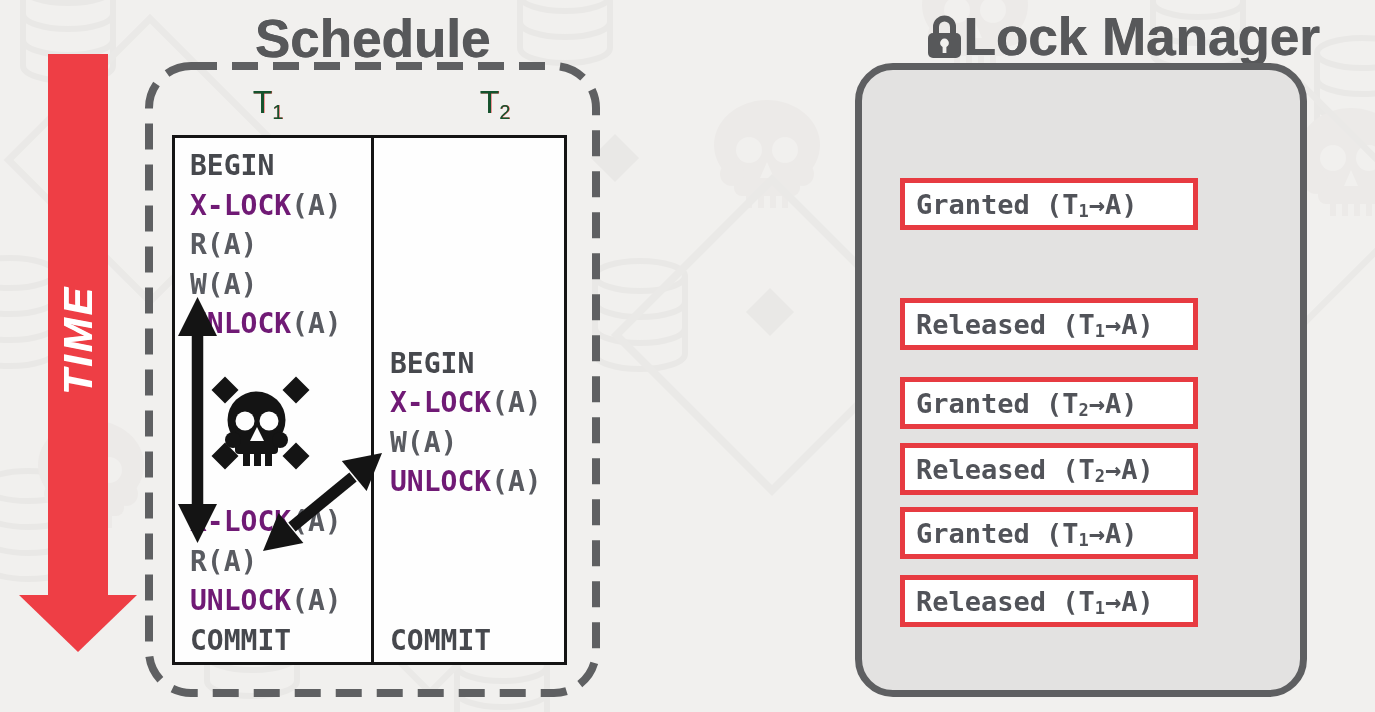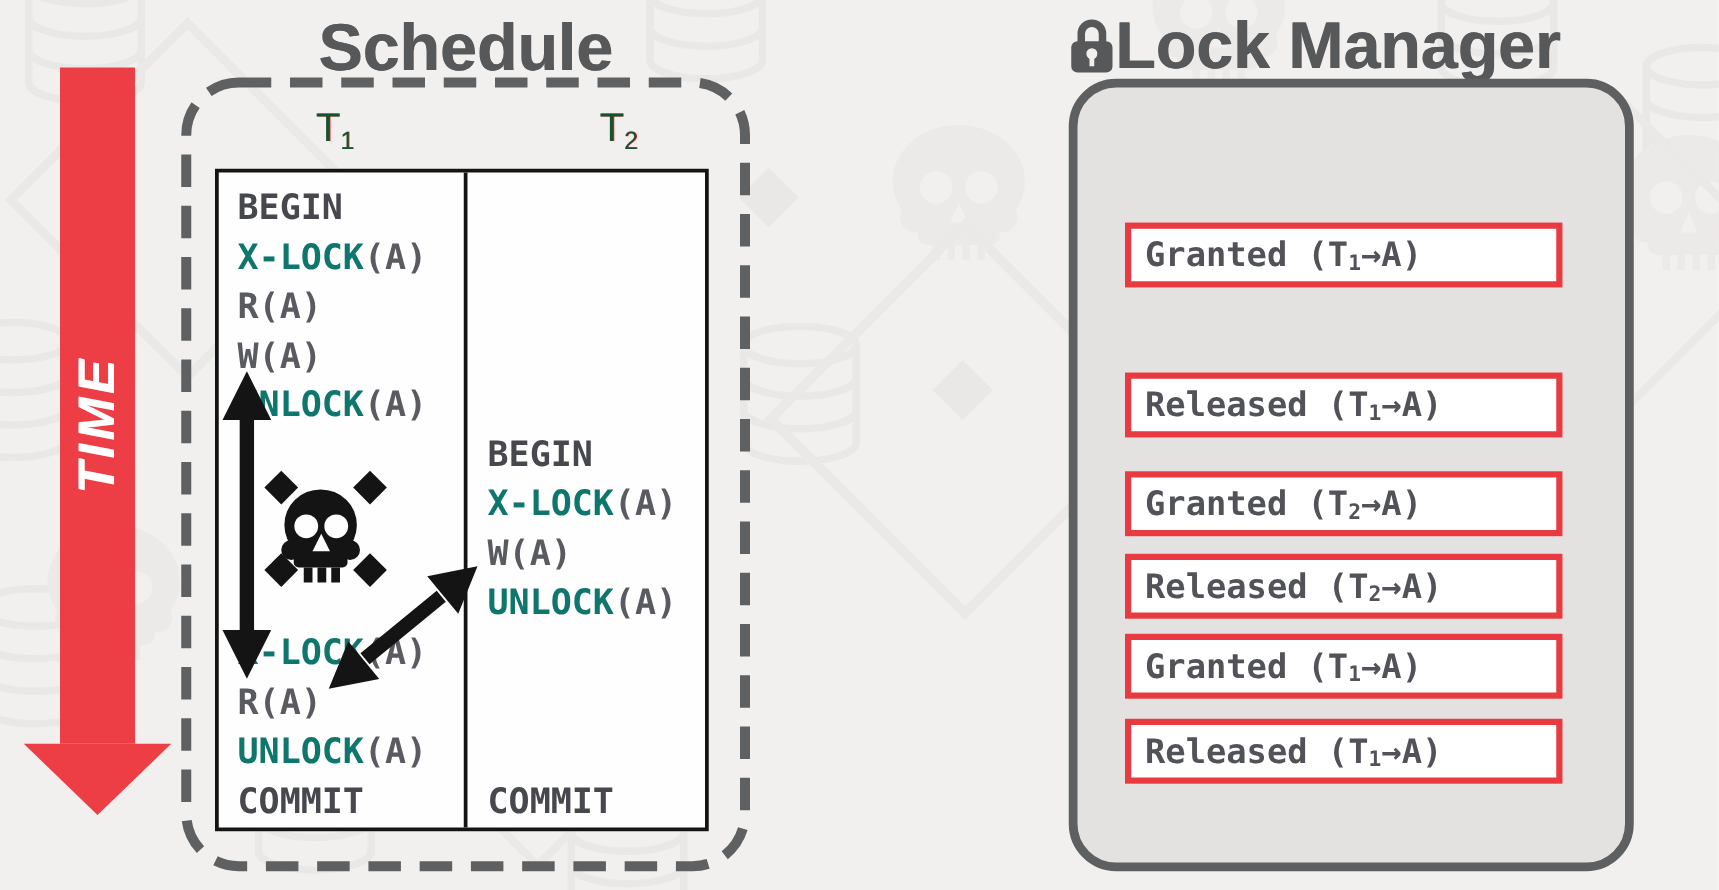--- a/index.html
+++ b/index.html
@@ -19,44 +19,44 @@
   #time-head{left:19px;top:595px;width:0;height:0;z-index:2;
     border-left:59px solid transparent;border-right:59px solid transparent;
     border-top:57px solid #ee3e45;}
   #time-word{left:78px;top:340px;transform:translate(-50%,-50%) rotate(-90deg);
     color:#ffffff;font-style:italic;font-weight:700;font-size:41px;letter-spacing:3px;
     z-index:3;text-shadow:0.6px 0 #fff;}
 
   
   .panel-title{font-weight:700;font-size:53px;color:#57585a;text-shadow:0.6px 0 #57585a;z-index:2;}
   #schedule-title{left:145px;top:8px;width:455px;text-align:center;}
-  #lockmgr-title{left:855px;top:6px;width:452px;display:flex;
+  #lockmgr-title{left:897px;top:6px;width:452px;display:flex;justify-content:center;
     align-items:center;}
 
   
   .t-label{top:84px;color:#14532d;font-weight:400;font-size:32px;z-index:2;
     text-shadow:0.5px 0 #ee3e45;}
   .t-label sub{font-size:20px;line-height:0;vertical-align:-6px;}
   #t1-label{left:268px;transform:translateX(-50%);}
   #t2-label{left:467px;transform:translateX(-50%);margin-left:28px;}
 
   
   #sched-table{left:172px;top:135px;width:395px;height:530px;background:#fefefe;
     border:3px solid #141414;box-sizing:border-box;z-index:2;}
   #col-divider{left:196px;top:0;width:3px;height:524px;background:#141414;}
   .op-line{position:absolute;white-space:pre;font-family:"DejaVu Sans Mono",monospace;
     font-weight:700;font-size:28px;line-height:29px;}
   .r-ctrl{color:#46484d;text-align:right;}
   .r-op{color:#595b61;}
-  .r-lock{color:#0f766e;}
+  .r-lock{color:#701a75;}
 
   
   #lock-panel{left:855px;top:63px;width:452px;height:634px;box-sizing:border-box;
     background:#e3e2e1;border:7px solid #5e5f61;border-radius:38px;z-index:2;}
-  .lock-entry{position:absolute;left:900px;width:350px;height:52px;box-sizing:border-box;
+  .lock-entry{position:absolute;left:900px;width:298px;height:52px;box-sizing:border-box;
     background:#ffffff;border:5px solid #e73b41;display:flex;align-items:center;
     padding-left:11px;z-index:3;font-family:"DejaVu Sans Mono",monospace;font-weight:700;
     font-size:27px;color:#515359;white-space:pre;}
   .lock-entry .sub{font-size:17px;transform:translateY(7px);}
 
   
   #overlay{position:absolute;left:0;top:0;z-index:4;pointer-events:none;}
 </style>
 </head>
 <body>

